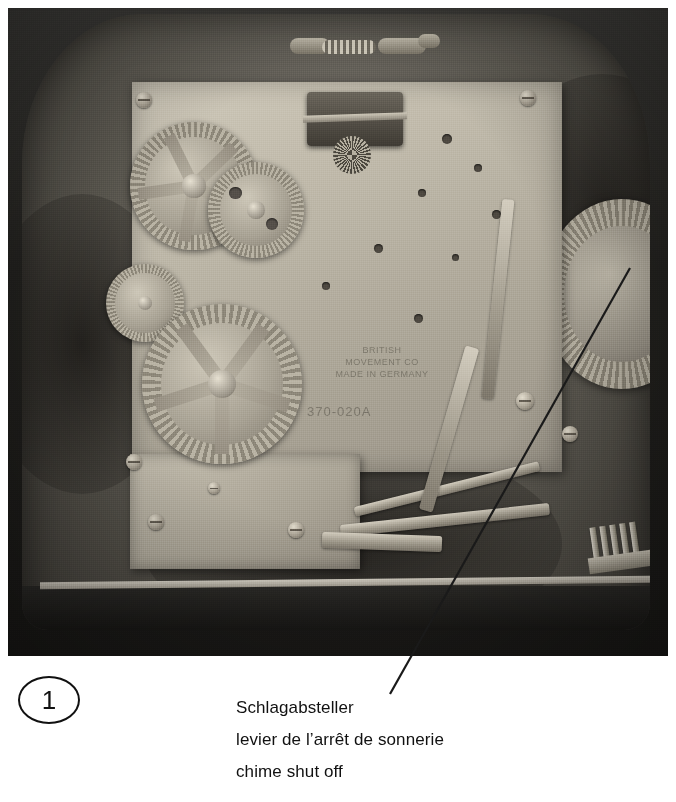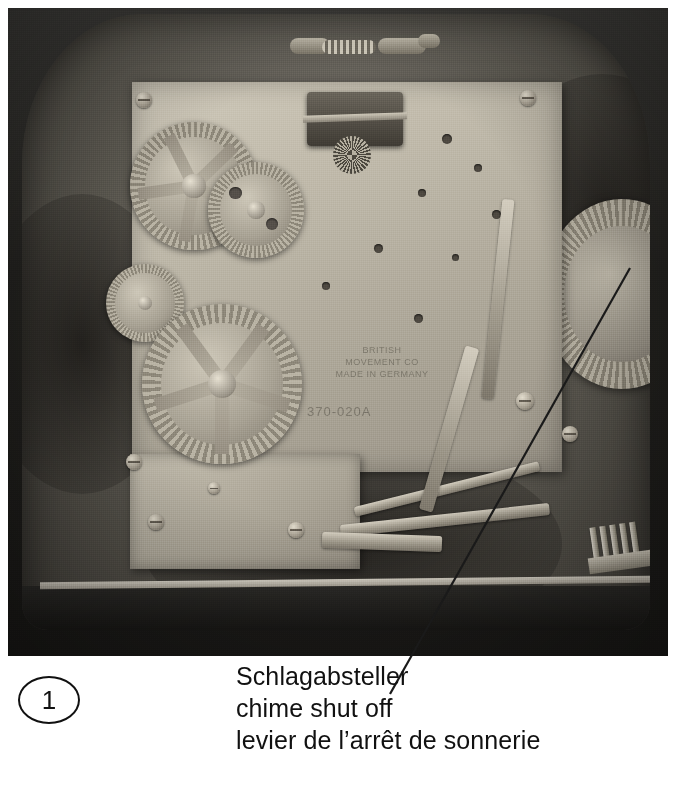--- a/index.html
+++ b/index.html
@@ -352,25 +352,25 @@
     width: 676px;
     height: 802px;
     z-index: 60;
     pointer-events: none;
   }
 
   
   .caption {
     position: absolute;
     left: 236px;
-    top: 660px;
+    top: 692px;
     width: 434px;
     color: #111111;
     font-family: "Liberation Sans", sans-serif;
-    font-size: 25px;
+    font-size: 17px;
     line-height: 32px;
     letter-spacing: 0.1px;
     z-index: 70;
   }
   .caption div {
     white-space: nowrap;
   }
 
   .figure-number {
     position: absolute;
@@ -510,17 +510,17 @@
   </div>
 
   <svg class="leader" viewBox="0 0 676 802">
     <line x1="630" y1="268" x2="390" y2="694" stroke="#1a1a1a" stroke-width="2.2"></line>
   </svg>
 
   <div class="figure-number">1</div>
 
   <div class="caption">
     <div>Schlagabsteller</div>
+    <div>levier de l’arrêt de sonnerie</div>
     <div>chime shut off</div>
-    <div>levier de l’arrêt de sonnerie</div>
   </div>
 
 </div>
 
 </body></html>

